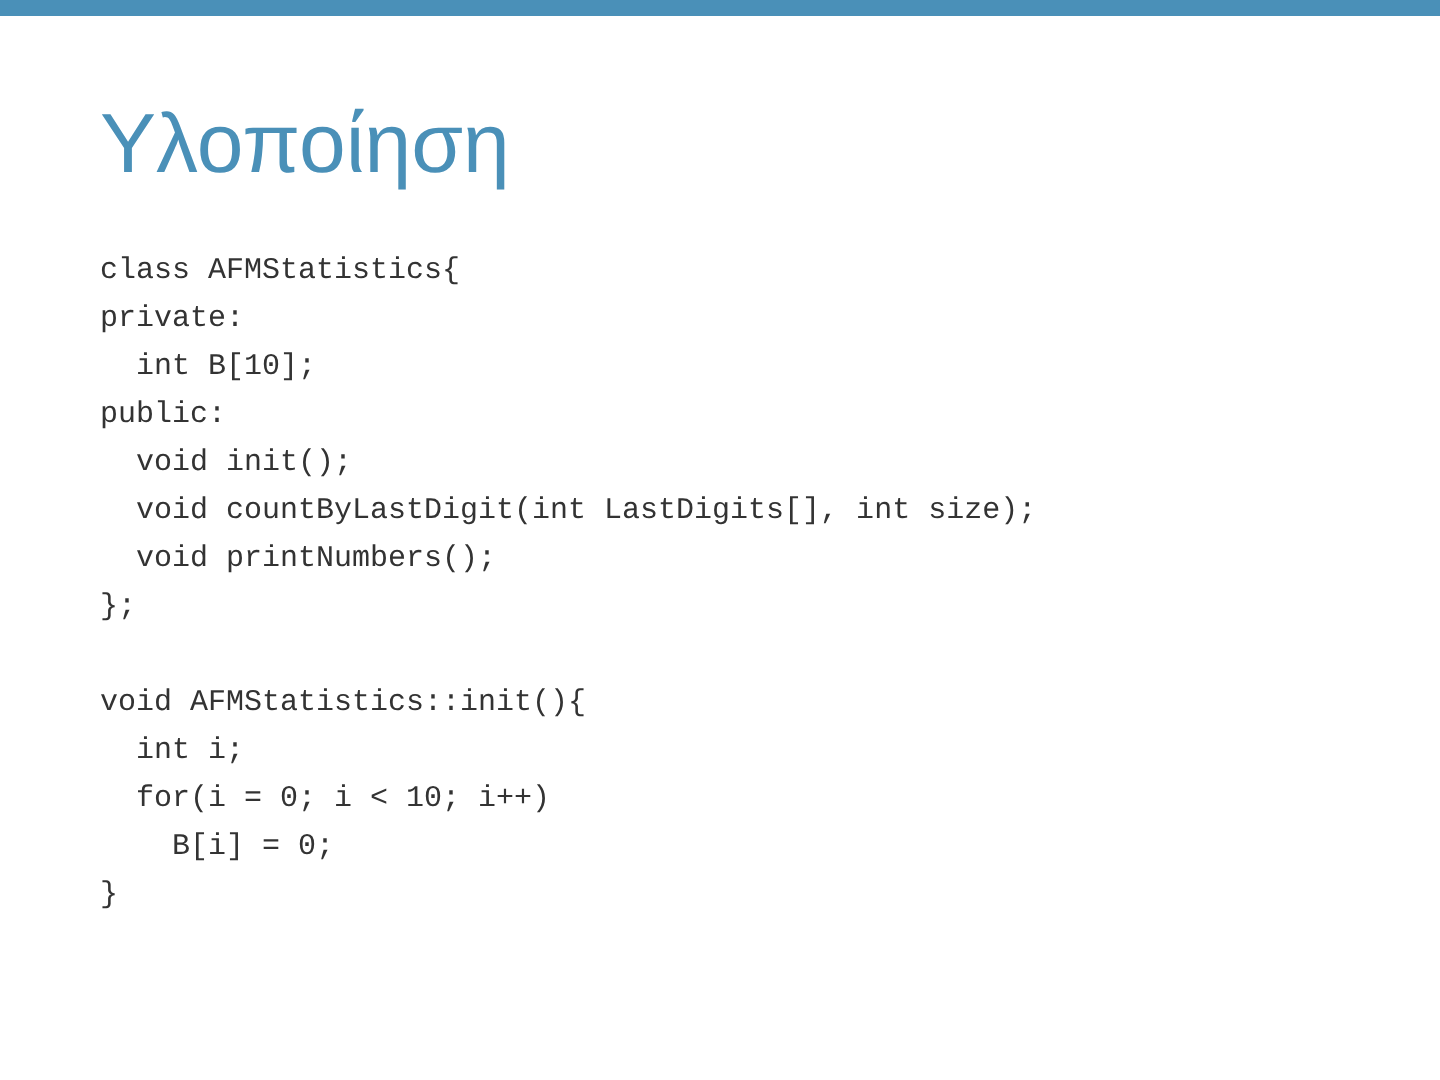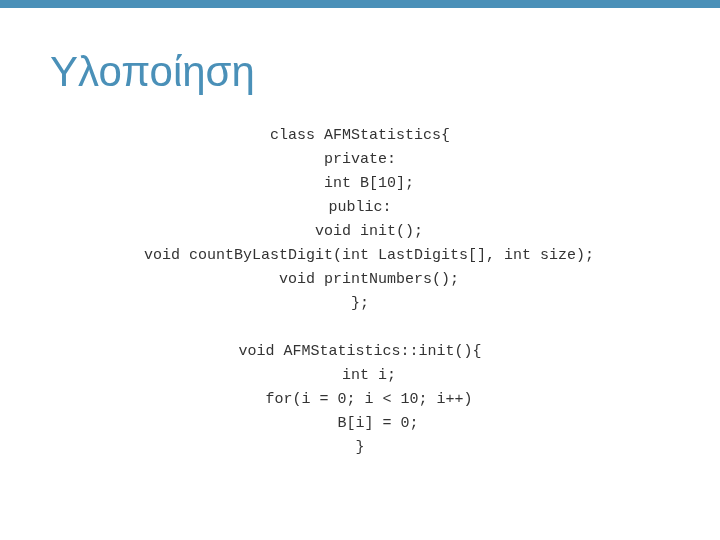--- a/index.html
+++ b/index.html
@@ -40,21 +40,20 @@
     .code-block {
       font-family: 'Courier New', Courier, monospace;
       font-size: 15px;
       color: #333333;
       line-height: 1.6;
       white-space: pre;
     }
 
     .code-section {
       margin-bottom: 24px;
-      text-align: center;
     }
   </style>
 </head>
 <body>
 
 <div class="top-bar"></div>
 
 <div class="slide-container">
 
   <h1 class="slide-title">Υλοποίηση</h1>

